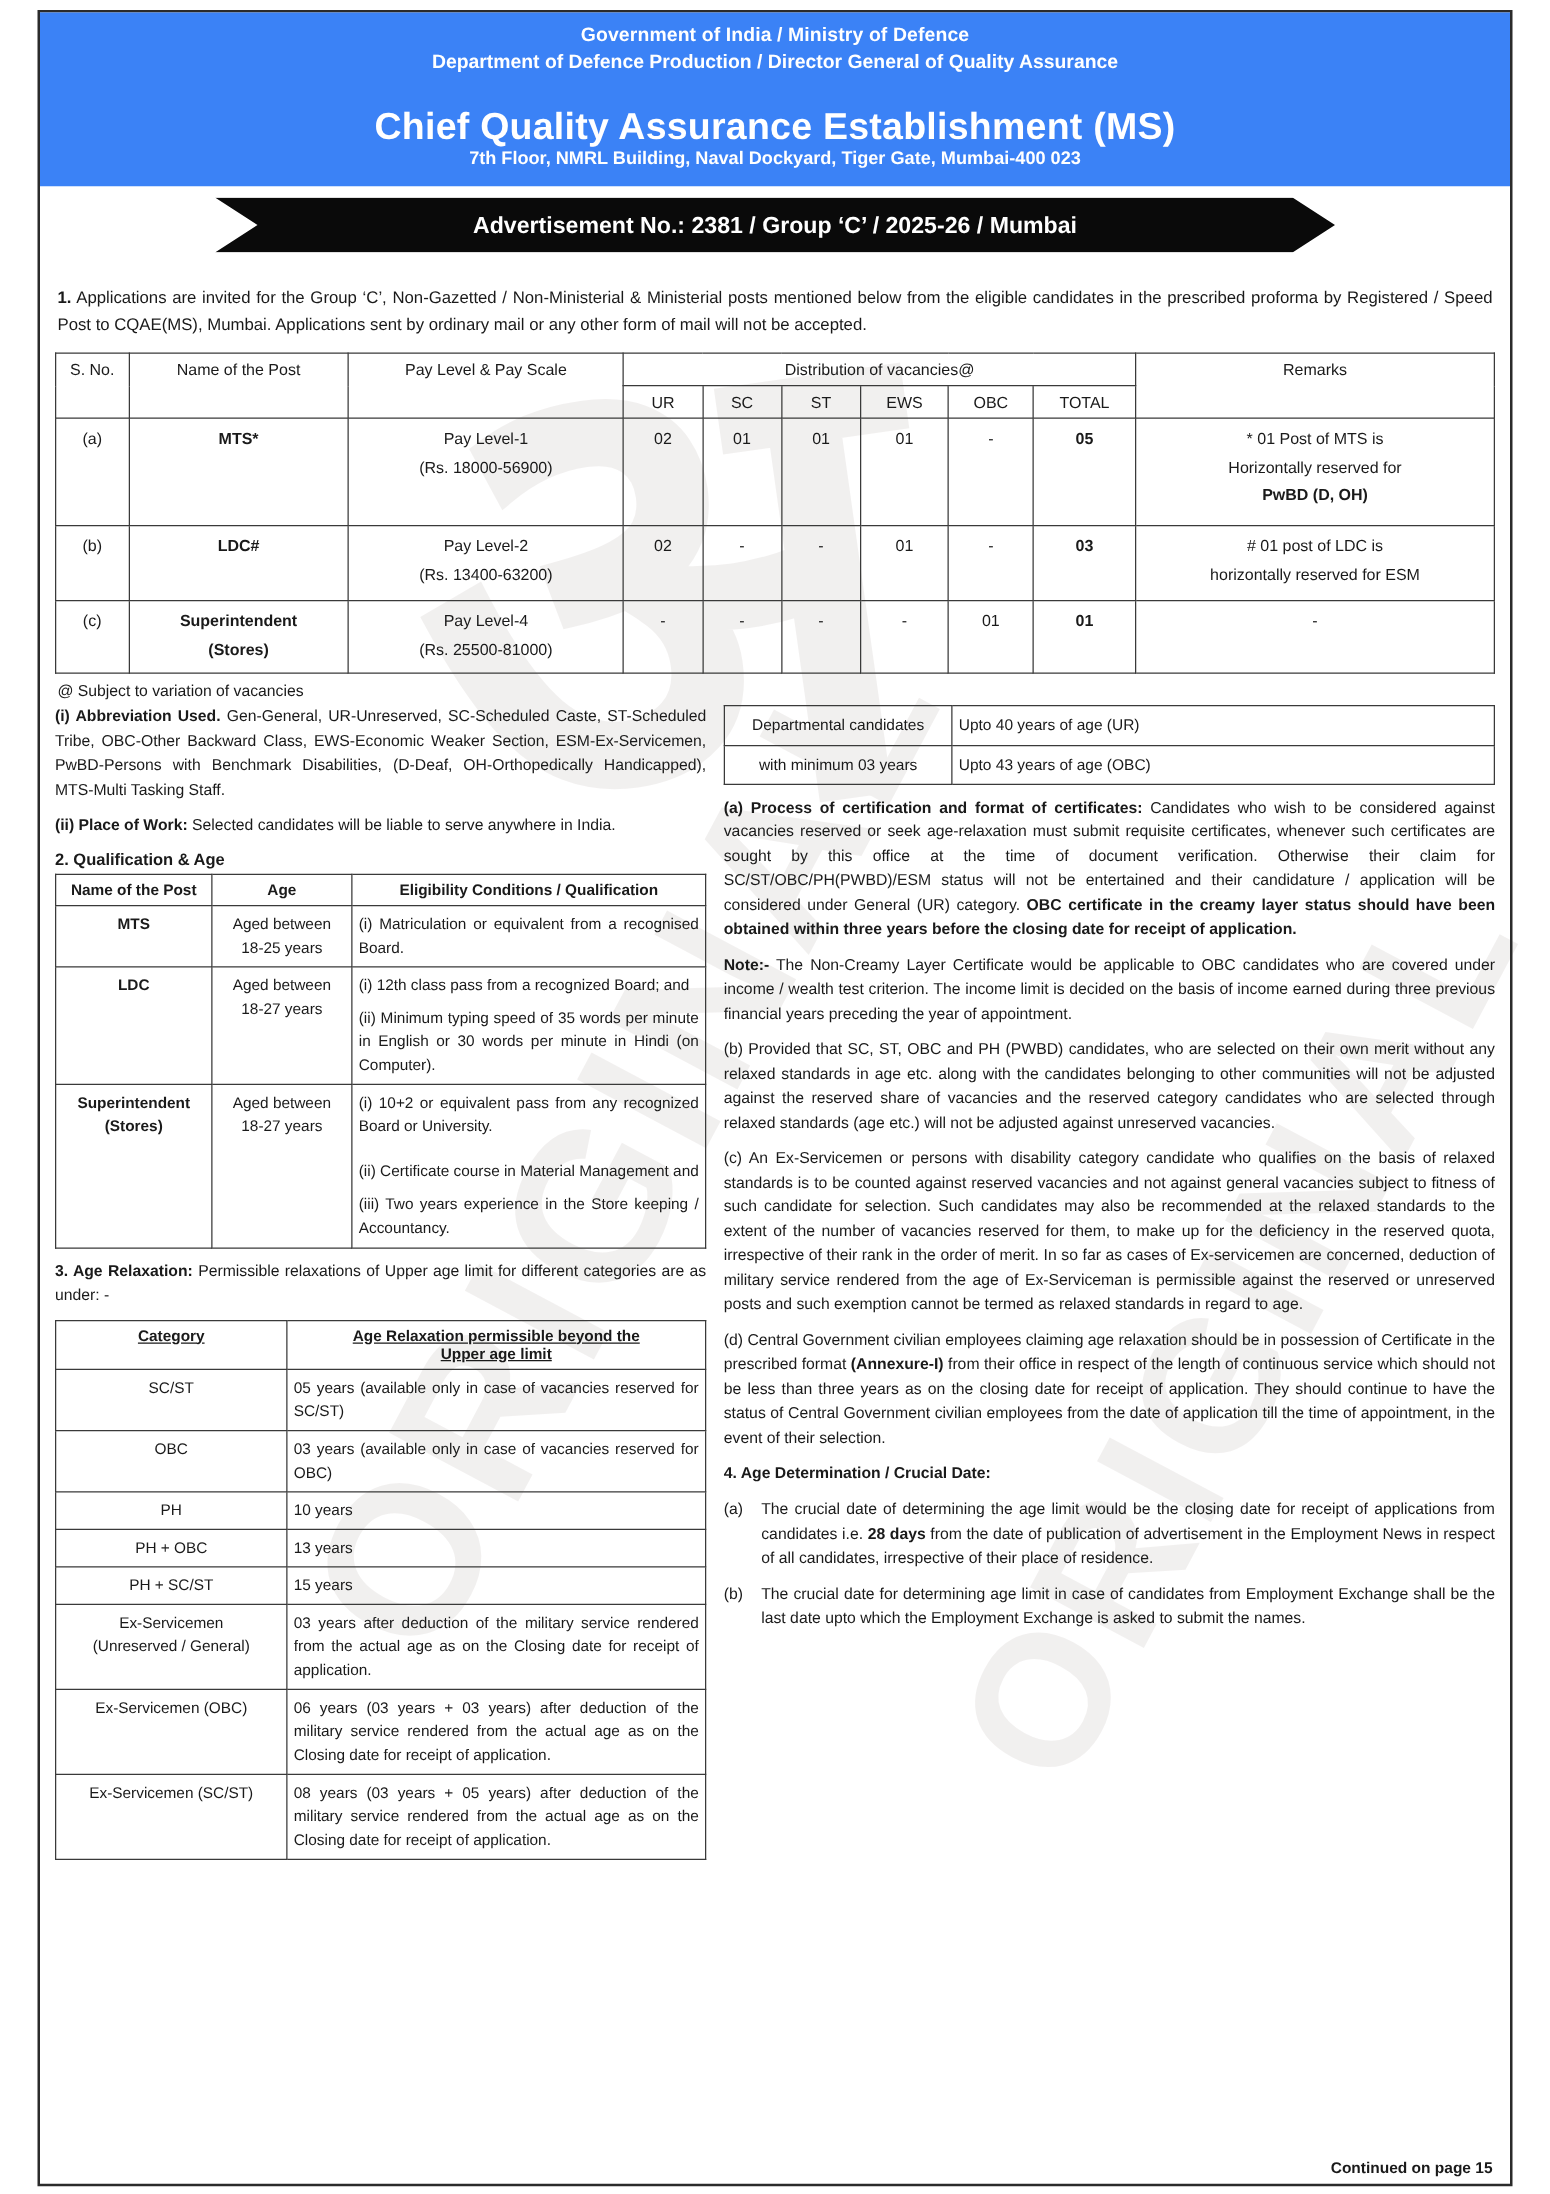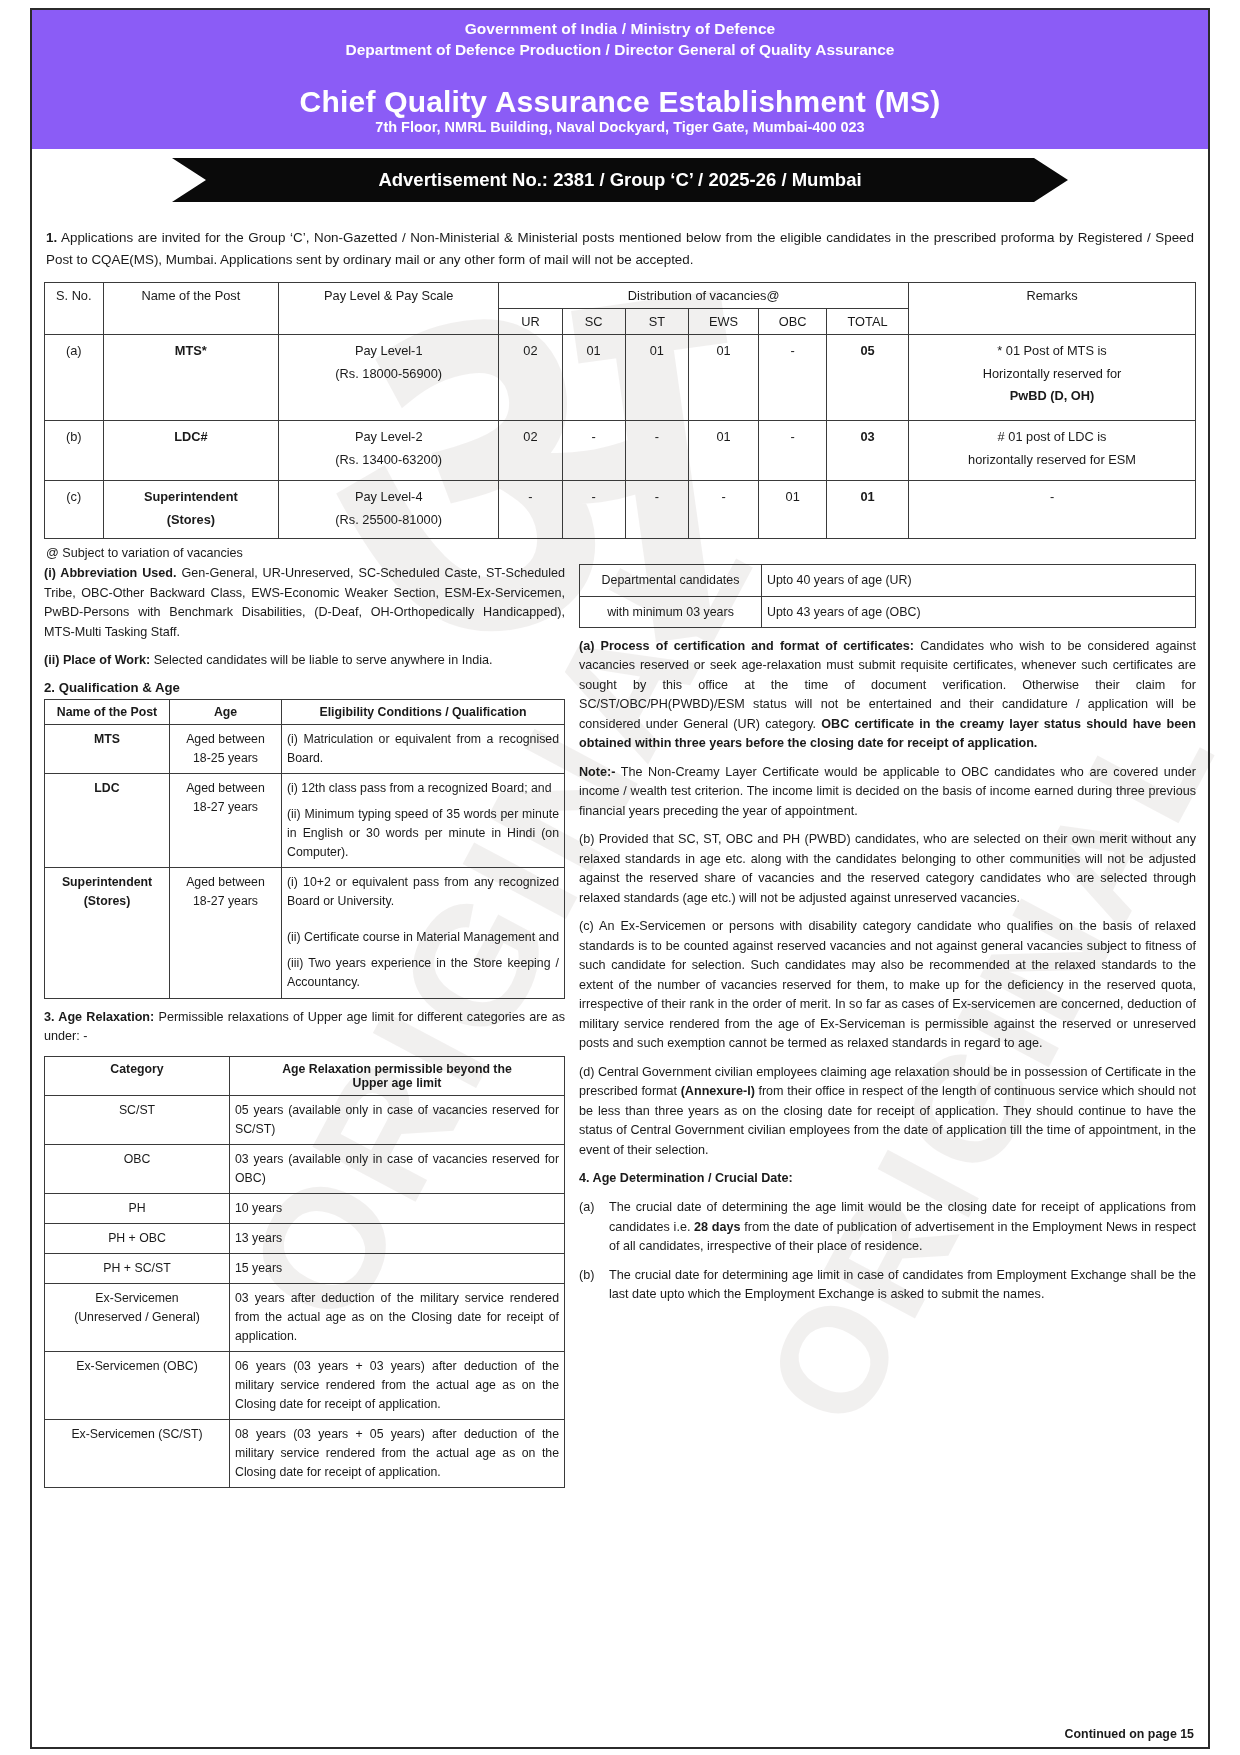--- a/index.html
+++ b/index.html
@@ -62,21 +62,21 @@
   }
 
   .frame {
     border: 2px solid #2b2b2b;
     height: 1741px;
     position: relative;
   }
 
   
   .hdr {
-    background: #8b5cf6;
+    background: #3b82f6;
     color: #ffffff;
     text-align: center;
     padding: 10px 10px 14px 10px;
   }
   .hdr-l1 { font-size: 15.5px; font-weight: bold; letter-spacing: 0.1px; }
   .hdr-l2 { font-size: 15.5px; font-weight: bold; margin-top: 3px; }
   .hdr-l3 { font-size: 30px; font-weight: bold; margin-top: 26px; letter-spacing: 0.2px; }
   .hdr-l4 { font-size: 14.5px; font-weight: bold; }
 
   
@@ -157,21 +157,21 @@
 
   
   .qual { font-size: 12.3px; }
   .qual th { text-align: center; font-weight: bold; padding: 5px 4px; }
   .qual td { padding: 5px 6px; line-height: 1.55; }
   .qual .c1 { width: 125px; text-align: center; font-weight: bold; }
   .qual .c2 { width: 112px; text-align: center; }
 
   
   .relax { font-size: 12.3px; }
-  .relax th { text-align: center; font-weight: bold; padding: 5px 4px; }
+  .relax th { text-align: center; font-weight: bold; padding: 5px 4px; text-decoration: underline; }
   .relax td { padding: 4px 6px; line-height: 1.55; }
   .relax .c1 { width: 185px; text-align: center; }
 
   
   .dept { font-size: 12.4px; margin-bottom: 9px; }
   .dept td { padding: 4px 7px; line-height: 1.62; }
   .dept .dc1 { width: 182px; text-align: center; }
 
   .hdr-sub { font-size: 13.2px; font-weight: bold; margin: 4px 0 4px 0; }
 

